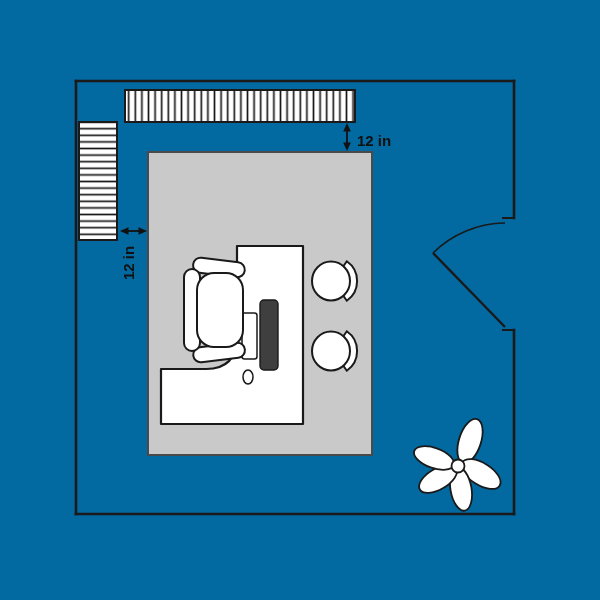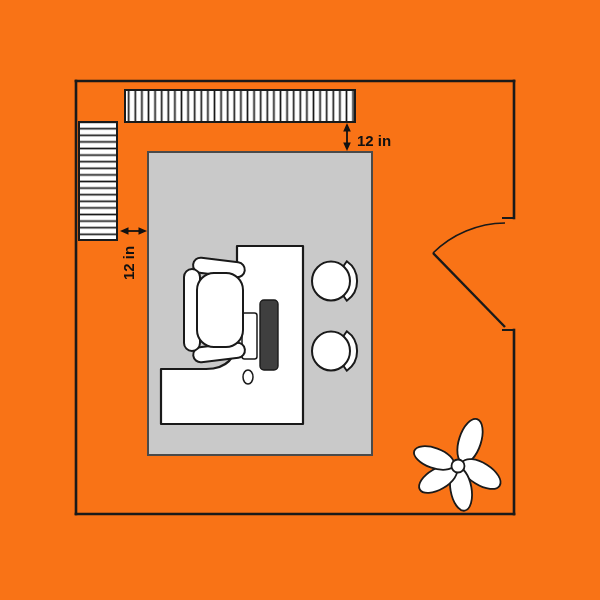--- a/index.html
+++ b/index.html
@@ -5,21 +5,21 @@
   html, body {
     margin: 0;
     padding: 0;
     background: #ffffff;
     font-family: "Liberation Sans", sans-serif;
   }
   .canvas {
     position: relative;
     width: 600px;
     height: 600px;
-    background: #f97316;
+    background: #0369a1;
     overflow: hidden;
   }
   svg { display: block; }
   .dim-label {
     font-family: "Liberation Sans", sans-serif;
     font-size: 15px;
     font-weight: bold;
     fill: #111111;
   }
 </style>

